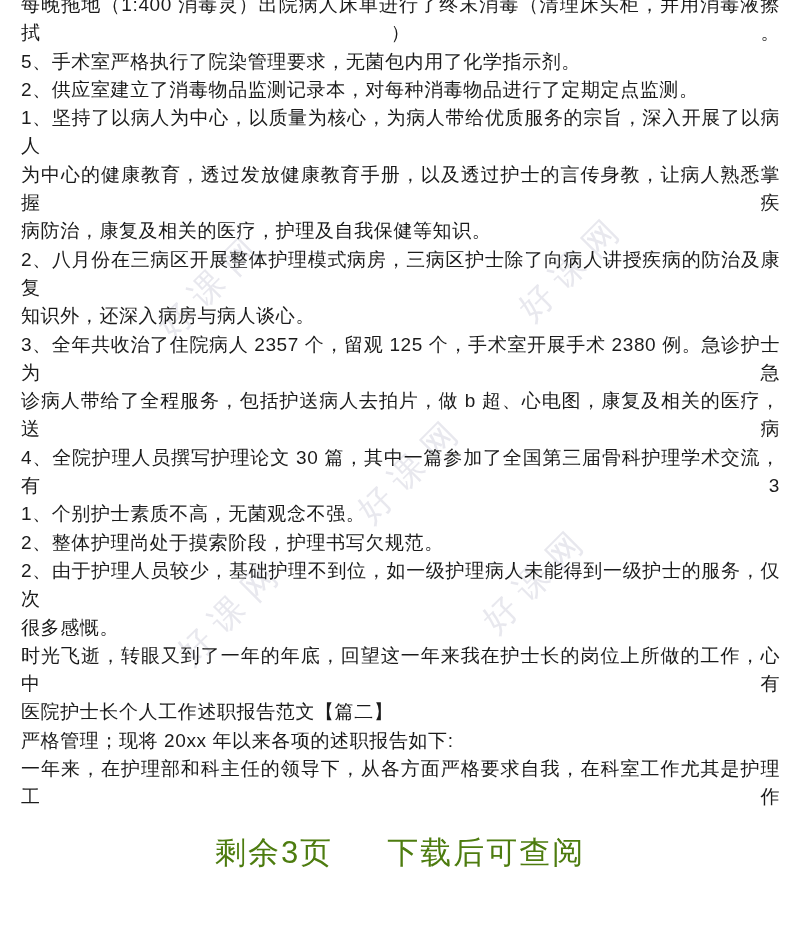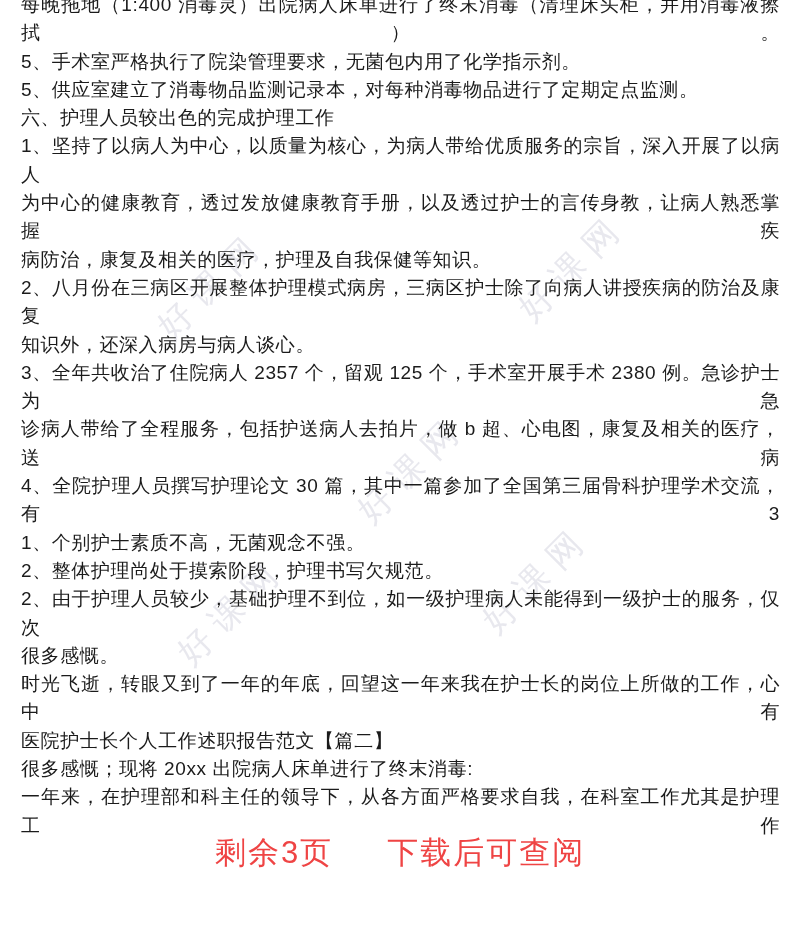--- a/index.html
+++ b/index.html
@@ -45,21 +45,21 @@
   .w3 { left: 344px; top: 446px; }
   .w4 { left: 469px; top: 556px; }
   .w5 { left: 164px; top: 588px; }
   
   .footer-note {
     position: absolute;
     left: 0;
     right: 0;
     top: 832px;
     text-align: center;
-    color: #ef4444;
+    color: #4d7c0f;
     font-size: 31px;
     font-weight: 500;
     letter-spacing: 2px;
     z-index: 2;
   }
   .footer-note .hint { margin-left: 54px; }
 </style>
 </head>
 <body>
 
@@ -67,37 +67,36 @@
 
   <span class="watermark w1">好课网</span>
   <span class="watermark w2">好课网</span>
   <span class="watermark w3">好课网</span>
   <span class="watermark w4">好课网</span>
   <span class="watermark w5">好课网</span>
 
   <div class="doc">
       <div class="line full">每晚拖地（1:400 消毒灵）出院病人床单进行了终末消毒（清理床头柜，并用消毒液擦拭）。</div>
       <div class="line">5、手术室严格执行了院染管理要求，无菌包内用了化学指示剂。</div>
-      <div class="line">5、供应室建立了消毒物品监测记录本，对每种消毒物品进行了定期定点监测。</div>
-      <div class="line">六、护理人员较出色的完成护理工作</div>
+      <div class="line">2、供应室建立了消毒物品监测记录本，对每种消毒物品进行了定期定点监测。</div>
       <div class="line full">1、坚持了以病人为中心，以质量为核心，为病人带给优质服务的宗旨，深入开展了以病人</div>
       <div class="line full">为中心的健康教育，透过发放健康教育手册，以及透过护士的言传身教，让病人熟悉掌握疾</div>
       <div class="line">病防治，康复及相关的医疗，护理及自我保健等知识。</div>
       <div class="line full">2、八月份在三病区开展整体护理模式病房，三病区护士除了向病人讲授疾病的防治及康复</div>
       <div class="line">知识外，还深入病房与病人谈心。</div>
       <div class="line full">3、全年共收治了住院病人 2357 个，留观 125 个，手术室开展手术 2380 例。急诊护士为急</div>
       <div class="line full">诊病人带给了全程服务，包括护送病人去拍片，做 b 超、心电图，康复及相关的医疗，送病</div>
       <div class="line full">4、全院护理人员撰写护理论文 30 篇，其中一篇参加了全国第三届骨科护理学术交流，有 3</div>
       <div class="line">1、个别护士素质不高，无菌观念不强。</div>
       <div class="line">2、整体护理尚处于摸索阶段，护理书写欠规范。</div>
       <div class="line full">2、由于护理人员较少，基础护理不到位，如一级护理病人未能得到一级护士的服务，仅次</div>
       <div class="line">很多感慨。</div>
       <div class="line full">时光飞逝，转眼又到了一年的年底，回望这一年来我在护士长的岗位上所做的工作，心中有</div>
       <div class="line">医院护士长个人工作述职报告范文【篇二】</div>
-      <div class="line">很多感慨；现将 20xx 出院病人床单进行了终末消毒:</div>
+      <div class="line">严格管理；现将 20xx 年以来各项的述职报告如下:</div>
       <div class="line full">一年来，在护理部和科主任的领导下，从各方面严格要求自我，在科室工作尤其是护理工作</div>
     </div>
 
   <div class="footer-note">
     <span>剩余3页</span><span class="hint">下载后可查阅</span>
   </div>
 
 </div>
 
 </body></html>

